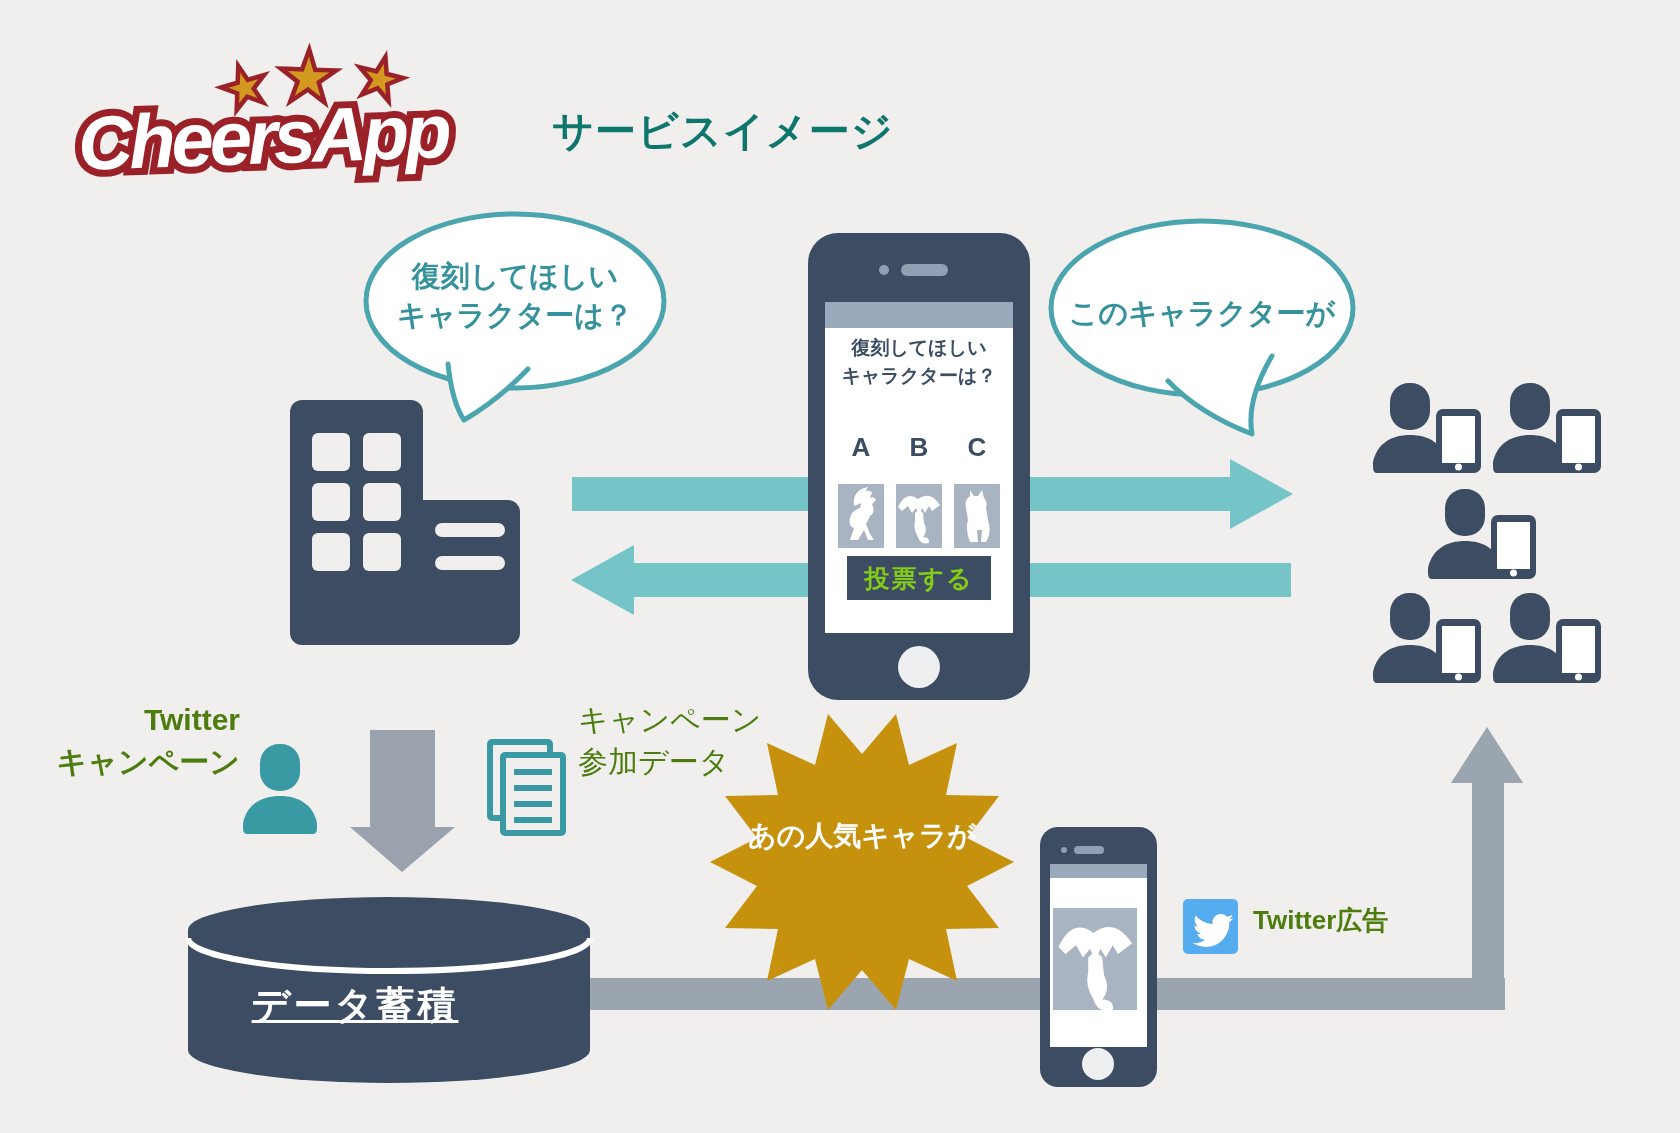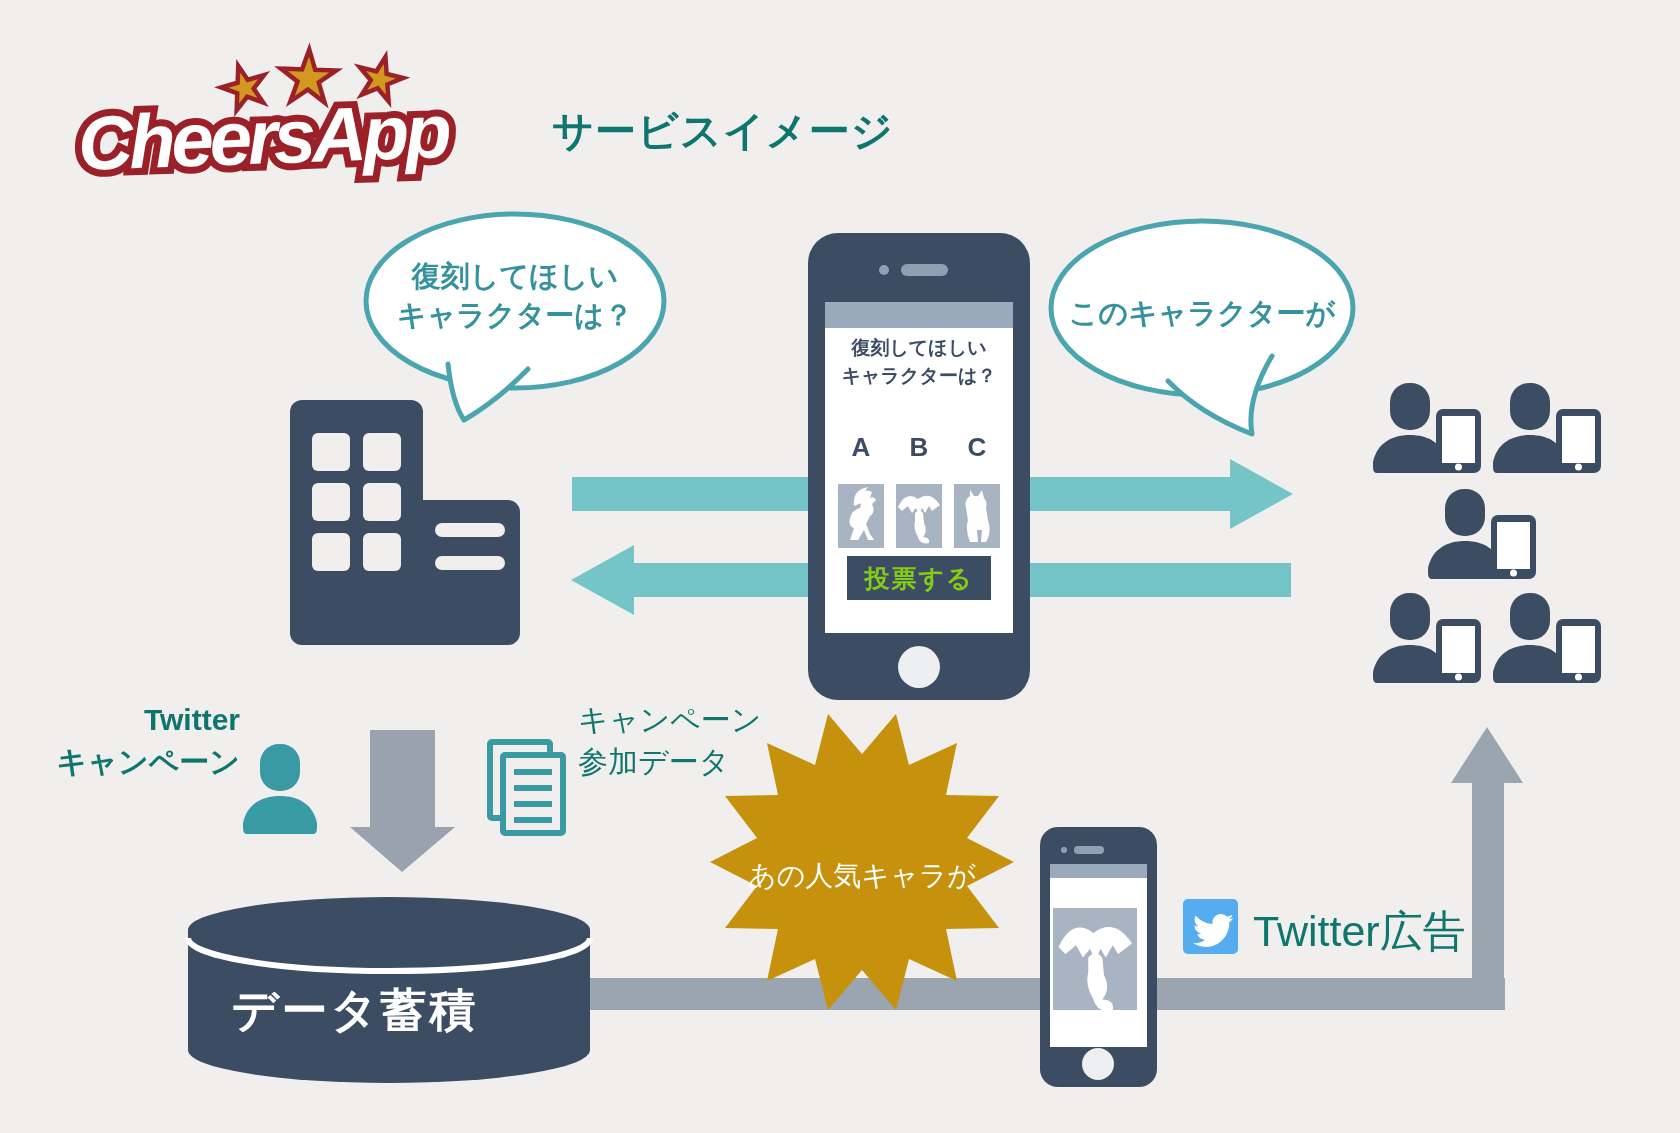--- a/index.html
+++ b/index.html
@@ -3,21 +3,21 @@
 <meta charset="utf-8">
 <style>
   html,body{margin:0;padding:0;background:#dcdcda;}
   .stage{
     position:relative;width:1680px;height:1133px;background:#f0efed;
     overflow:hidden;font-family:"Liberation Sans","DejaVu Sans",sans-serif;
   }
   .stage svg.art{position:absolute;left:0;top:0;}
   .ov{position:absolute;}
   .center{text-align:center;}
-  .teal{color:#0f766e;}
+  .teal{color:#4d7c0f;}
   .white{color:#ffffff;}
 
   
   .logo{position:absolute;left:78px;top:64px;width:460px;height:140px;transform:rotate(-2deg);}
   .logo-text{
     font-style:italic;font-weight:800;font-size:76px;letter-spacing:-4px;
     color:#fff;-webkit-text-stroke:14px #9b2129;paint-order:stroke;
     text-shadow:0 3px 0 #9b2129,0 -3px 0 #9b2129,3px 0 0 #9b2129,-3px 0 0 #9b2129;
     position:absolute;left:0;top:28px;white-space:nowrap;
   }
@@ -40,25 +40,25 @@
   .abc-row{left:838px;top:432px;width:162px;display:flex;justify-content:space-between;}
   .abc-row span{width:46px;text-align:center;font-size:26px;font-weight:700;color:#3c4d63;}
   .vote-btn{
     left:847px;top:556px;width:144px;height:44px;background:#3c4d63;
     color:#84cc16;font-size:25px;font-weight:700;line-height:44px;text-align:center;letter-spacing:2px;
   }
 
   .tw-account{left:50px;top:699px;width:190px;font-size:30px;line-height:42px;font-weight:700;text-align:right;}
   .campaign{left:578px;top:699px;width:260px;font-size:30px;line-height:42px;font-weight:400;text-align:left;}
 
-  .db-label{left:188px;top:980px;width:334px;font-size:46px;font-weight:700;letter-spacing:3px;}
-  .burst-text{left:727px;top:817px;width:270px;font-weight:400;color:#fff;margin-top:40px;}
+  .db-label{left:188px;top:980px;width:334px;font-size:38px;font-weight:700;letter-spacing:3px;text-decoration:underline;}
+  .burst-text{left:727px;top:817px;width:270px;font-weight:700;color:#fff;}
   .burst-line1{font-size:28px;line-height:38px;}
   .burst-line2{font-size:31px;line-height:42px;}
-  .tw-ad{left:1253px;top:903px;width:280px;font-size:43px;font-weight:400;}
+  .tw-ad{left:1253px;top:903px;width:280px;font-size:26px;font-weight:700;}
 </style>
 </head>
 <body>
 
 <div class="stage">
 
   <svg class="art" width="1680" height="1133" viewBox="0 0 1680 1133">
     <defs>
       <g id="person-shape">
         <rect x="18" y="0" width="40" height="47" rx="19"></rect>

